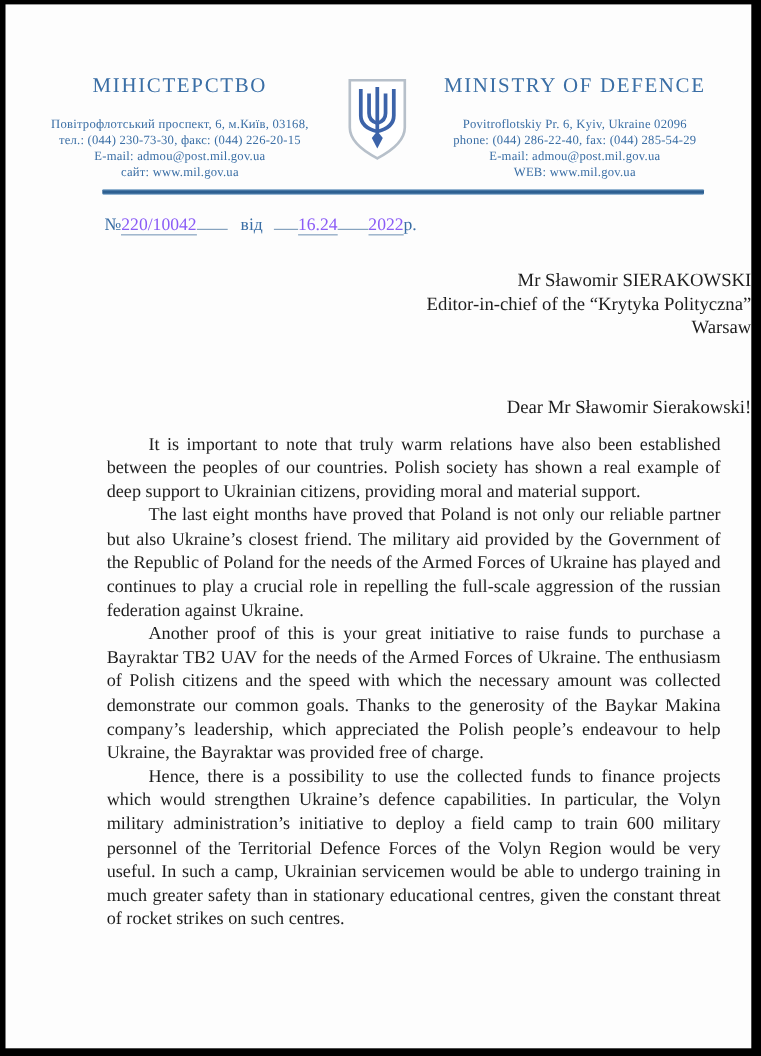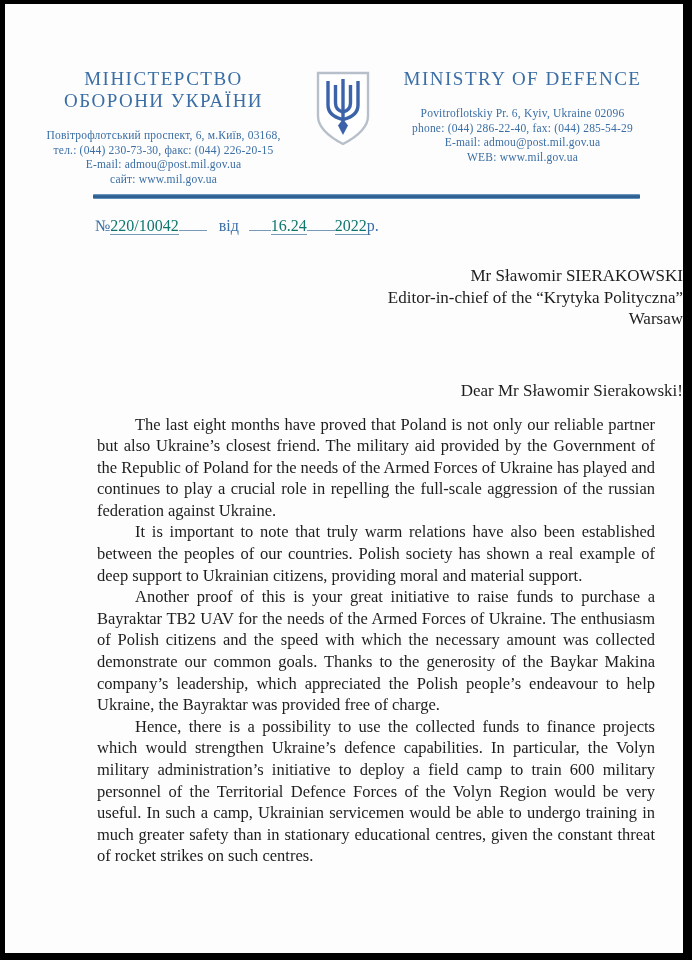--- a/index.html
+++ b/index.html
@@ -53,21 +53,21 @@
     border-radius: 1px;
   }
 
   
   .ref-line {
     margin: 18px 0 0 90px;
     font-size: 16px;
     white-space: nowrap;
   }
   .ref-line .pre { color: #3a6ea5; }
-  .ref-line .val { color: #0f766e; }
+  .ref-line .val { color: #8b5cf6; }
   .u  { border-bottom: 1.2px solid #7a99b8; }
   .pad { display: inline-block; border-bottom: 1.2px solid #7a99b8; height: 14px; vertical-align: baseline; }
   .pad-a { width: 28px; }
   .pad-b { width: 22px; margin-left: 10px; }
   .pad-c { width: 28px; }
   .gap-a { display: inline-block; width: 12px; }
 
   
   .recipient {
     margin: 30px 0 0 90px;
@@ -95,21 +95,20 @@
 </head>
 <body>
 
 <div class="frame">
   <div class="page">
 
     <header class="letterhead">
       <div class="lh-col">
         <div class="lh-title">
           <div>МІНІСТЕРСТВО</div>
-          <div>ОБОРОНИ УКРАЇНИ</div>
         </div>
         <div class="lh-addr">
           <div>Повітрофлотський проспект, 6, м.Київ, 03168,</div>
           <div>тел.: (044) 230-73-30, факс: (044) 226-20-15</div>
           <div>E-mail: admou@post.mil.gov.ua</div>
           <div>сайт: www.mil.gov.ua</div>
         </div>
       </div>
 
       <div class="emblem">
@@ -144,20 +143,20 @@
 
     <div class="recipient">
       <div>Mr Sławomir SIERAKOWSKI</div>
       <div>Editor-in-chief of the “Krytyka Polityczna”</div>
       <div>Warsaw</div>
     </div>
 
     <div class="salutation">Dear Mr Sławomir Sierakowski!</div>
 
     <div class="letter-body">
+      <p>It is important to note that truly warm relations have also been established between the peoples of our countries. Polish society has shown a real example of deep support to Ukrainian citizens, providing moral and material support.</p>
       <p>The last eight months have proved that Poland is not only our reliable partner but also Ukraine’s closest friend. The military aid provided by the Government of the Republic of Poland for the needs of the Armed Forces of Ukraine has played and continues to play a crucial role in repelling the full-scale aggression of the russian federation against Ukraine.</p>
-      <p>It is important to note that truly warm relations have also been established between the peoples of our countries. Polish society has shown a real example of deep support to Ukrainian citizens, providing moral and material support.</p>
       <p>Another proof of this is your great initiative to raise funds to purchase a Bayraktar TB2 UAV for the needs of the Armed Forces of Ukraine. The enthusiasm of Polish citizens and the speed with which the necessary amount was collected demonstrate our common goals. Thanks to the generosity of the Baykar Makina company’s leadership, which appreciated the Polish people’s endeavour to help Ukraine, the Bayraktar was provided free of charge.</p>
       <p>Hence, there is a possibility to use the collected funds to finance projects which would strengthen Ukraine’s defence capabilities. In particular, the Volyn military administration’s initiative to deploy a field camp to train 600 military personnel of the Territorial Defence Forces of the Volyn Region would be very useful. In such a camp, Ukrainian servicemen would be able to undergo training in much greater safety than in stationary educational centres, given the constant threat of rocket strikes on such centres.</p>
     </div>
 
   </div>
 </div>
 
 </body></html>

